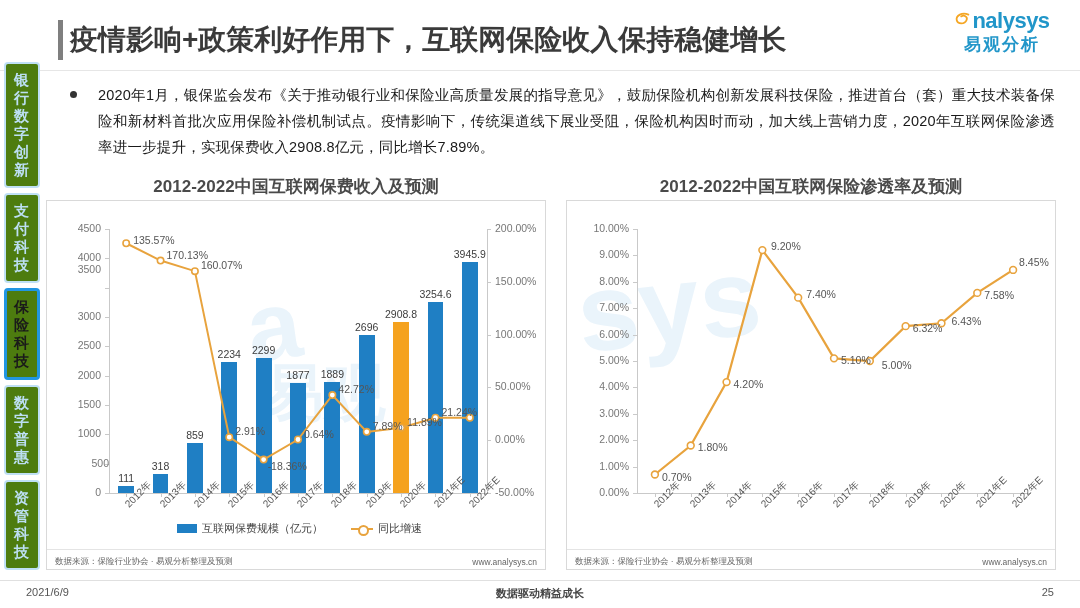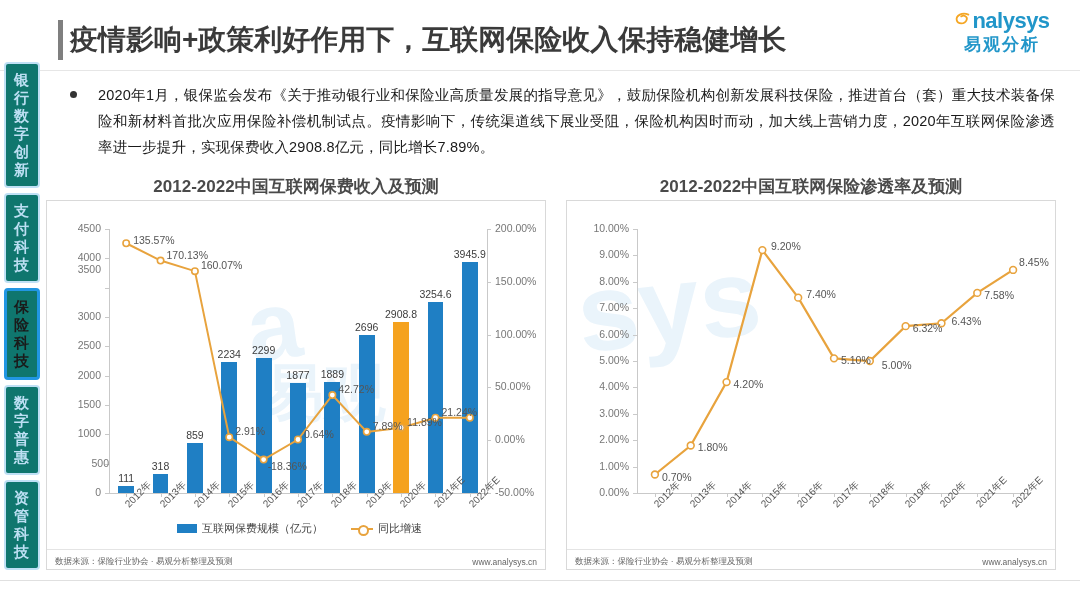--- a/index.html
+++ b/index.html
@@ -22,21 +22,21 @@
   .logo { position:absolute; right:18px; top:8px; width:120px; height:56px; text-align:center; }
   .logo-word { font-size:22px; color:#f5a623; font-weight:bold; letter-spacing:-0.5px; line-height:26px;}
   .logo-word .blue { color:#2196c9; }
   .logo-cn { font-size:17px; color:#2196c9; font-weight:bold; letter-spacing:2px; line-height:22px;}
   .header-rule { position:absolute; left:0; top:70px; width:1080px; height:1px; background:#e6e6e6; }
 
   
   .sidebar { position:absolute; left:4px; top:62px; width:40px; height:500px; }
   .side-tab {
     position:relative; width:36px; margin-bottom:5px;
-    border:2px solid #bfe0f5; border-radius:4px; background:#0f766e;
+    border:2px solid #bfe0f5; border-radius:4px; background:#4d7c0f;
     color:#bcdff3; font-size:15px; font-weight:bold; line-height:18px;
     text-align:center; padding:7px 2px; letter-spacing:1px;
   }
   .side-tab.active { border-color:#2196e3; color:#1a1a1a; border-width:3px; }
   .side-tab span { display:block; }
 
   
   .bullet-wrap { position:absolute; left:70px; top:82px; width:985px; }
   .bullet-dot { position:absolute; left:0; top:9px; width:7px; height:7px; background:#333; border-radius:50%; }
   .bullet-text {
@@ -348,14 +348,19 @@
         <div class="pt-lab" style="left: 417.273px; top: 87.888px;">7.58%</div>
         <div class="pt-lab" style="left: 452.091px; top: 54.92px;">8.45%</div>
       </div>
     <div class="panel-note">
       <span>数据来源：保险行业协会 · 易观分析整理及预测</span>
       <span>www.analysys.cn</span>
     </div>
   </div>
 
   <div class="footer-rule"></div>
+  <div class="footer">
+    <div class="fl">2021/6/9</div>
+    <div class="fc">数据驱动精益成长</div>
+    <div class="fr">25</div>
+  </div>
 
 </div>
 
 </body></html>

